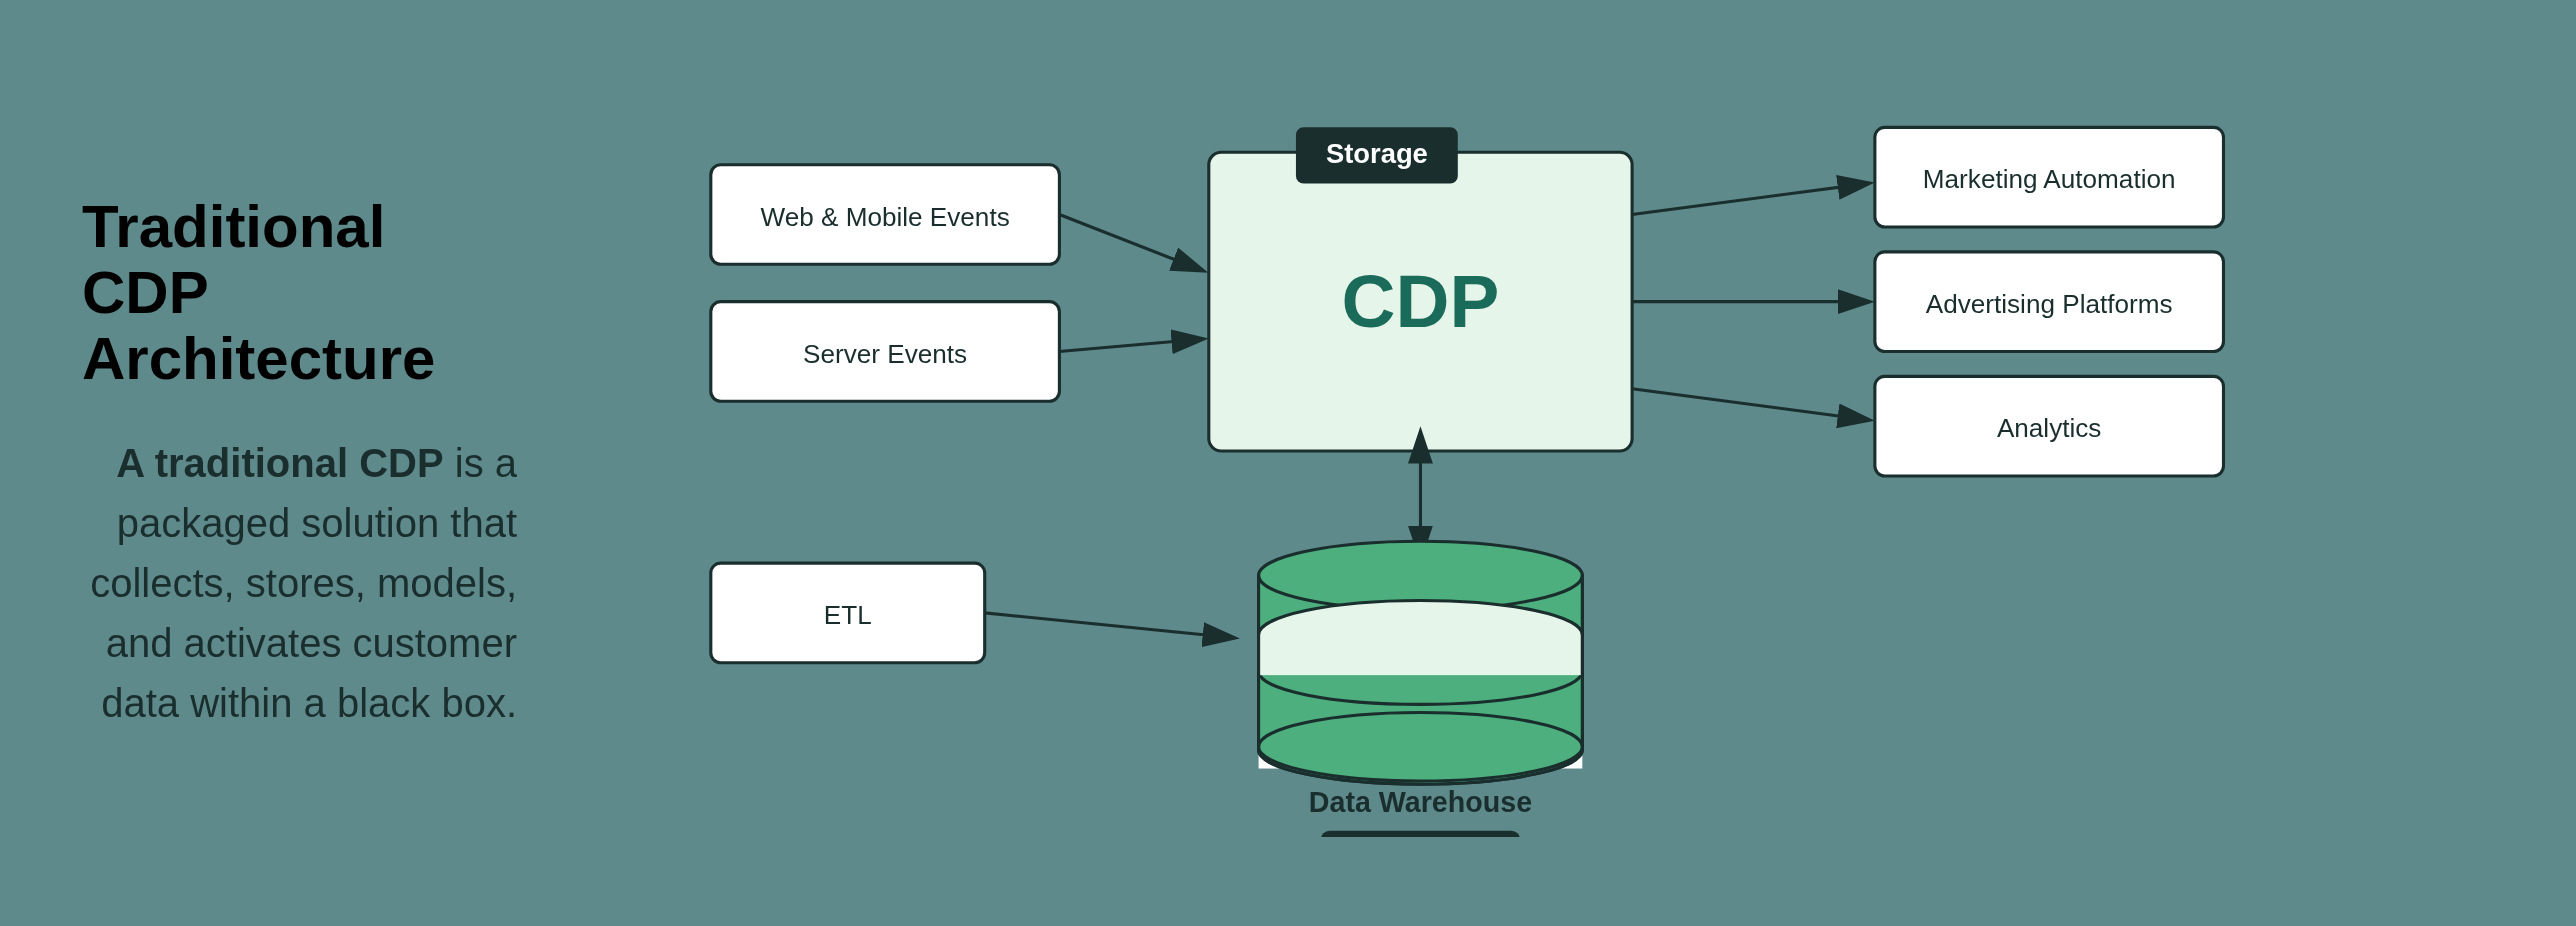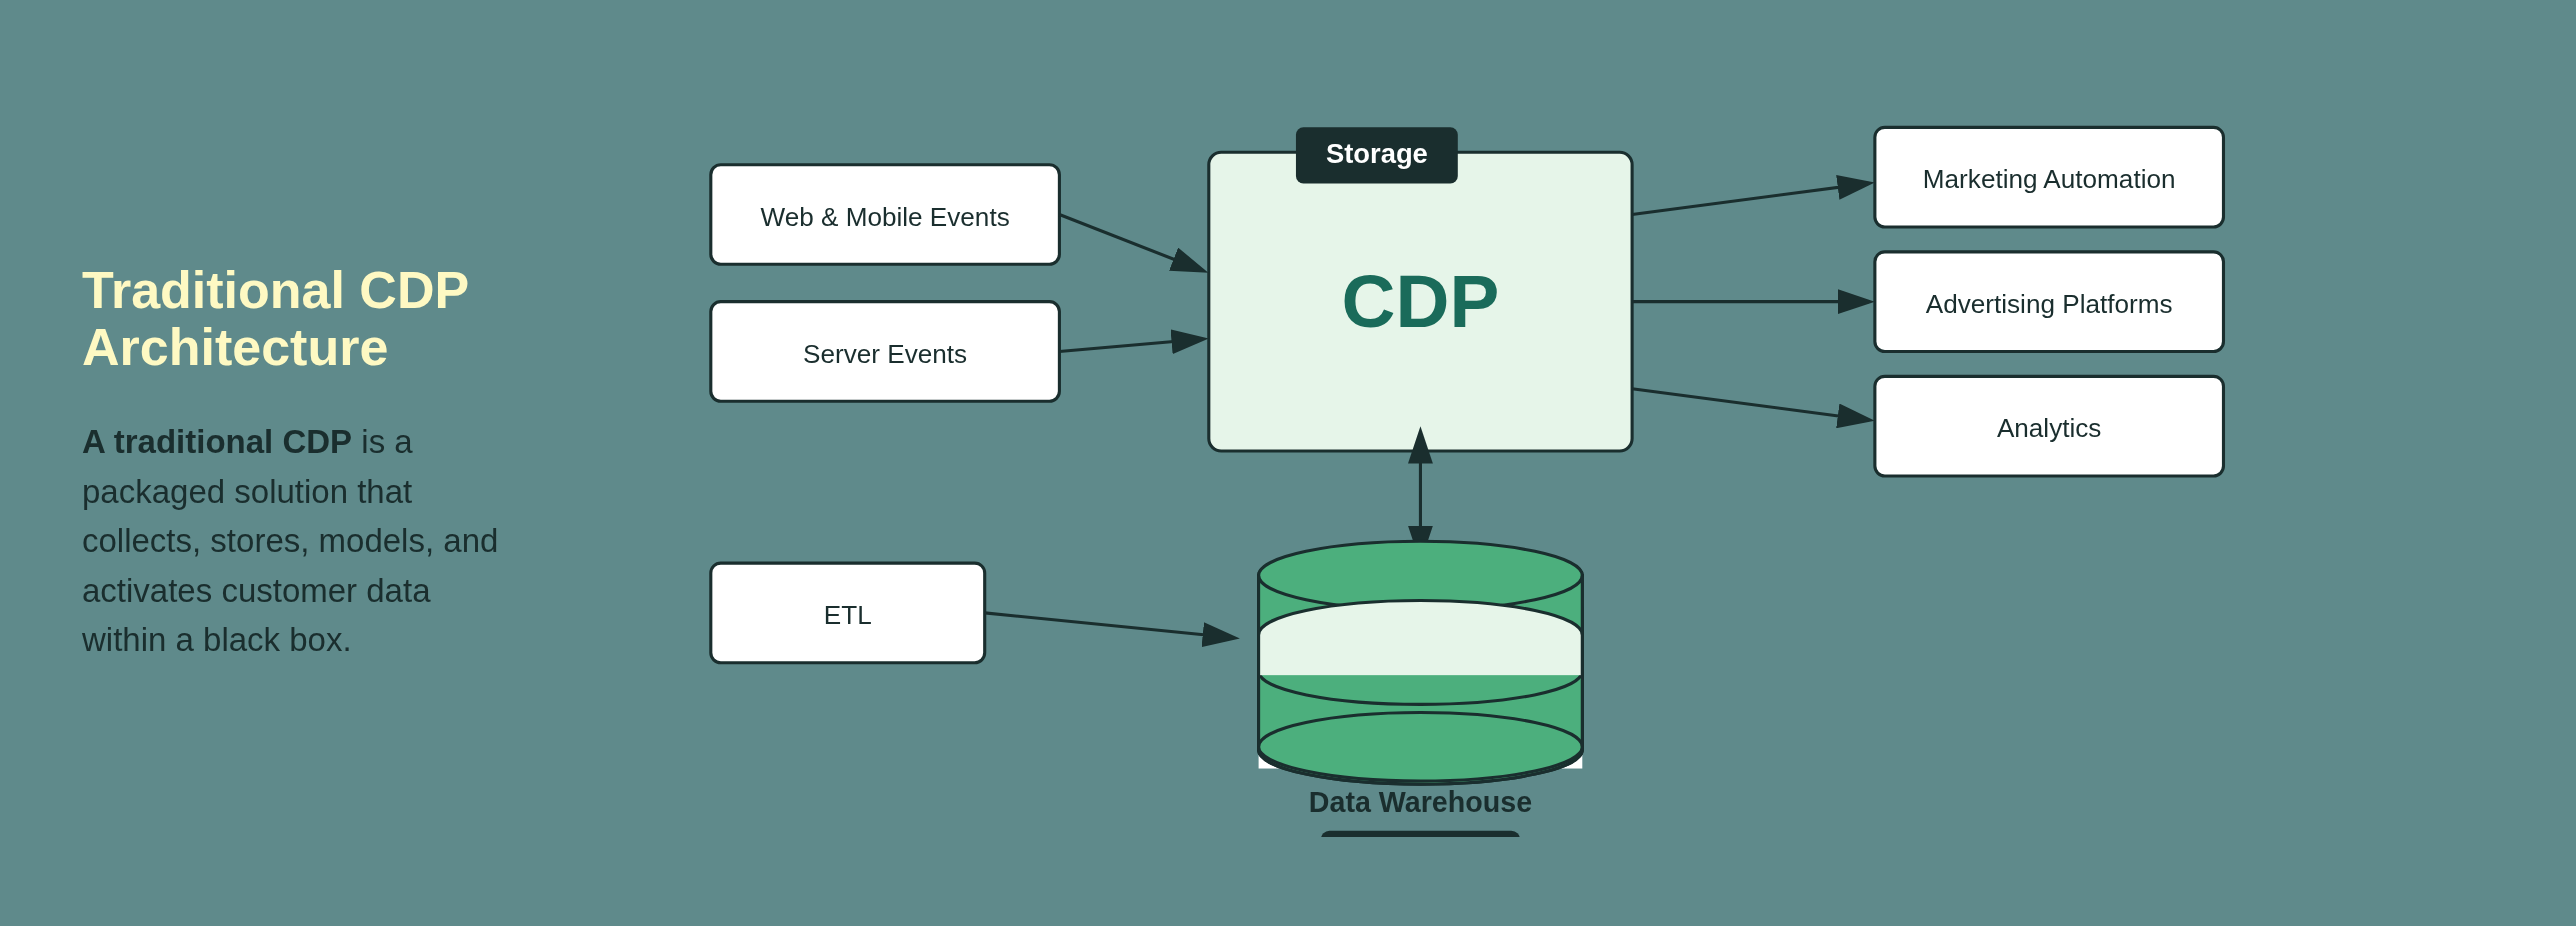--- a/index.html
+++ b/index.html
@@ -24,31 +24,32 @@
     }
 
     
     .left-panel {
       width: 489px;
       flex-shrink: 0;
       padding-right: 54px;
     }
 
     .title {
-      font-size: 52px;
+      font-size: 60px;
       font-weight: 800;
-      color: #fef9c3;
+      color: #000000;
       line-height: 1.1;
       margin-bottom: 41px;
     }
 
     .description {
-      font-size: 33px;
+      font-size: 40px;
       line-height: 1.5;
       color: #1a2e2e;
+      text-align: right;
     }
 
     .description strong {
       font-weight: 800;
     }
 
     
     .diagram-area {
       flex: 1;
       height: 100%;

